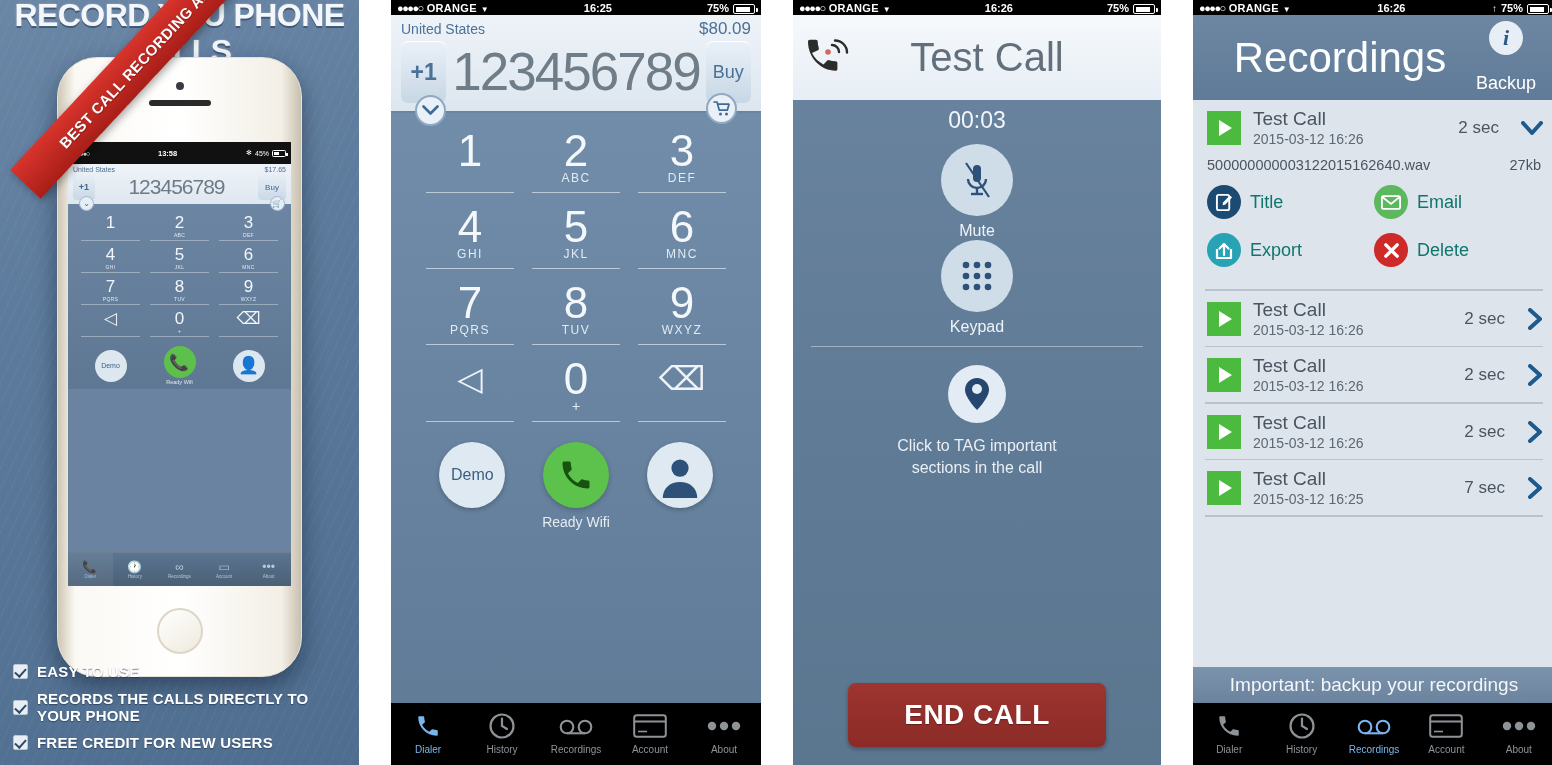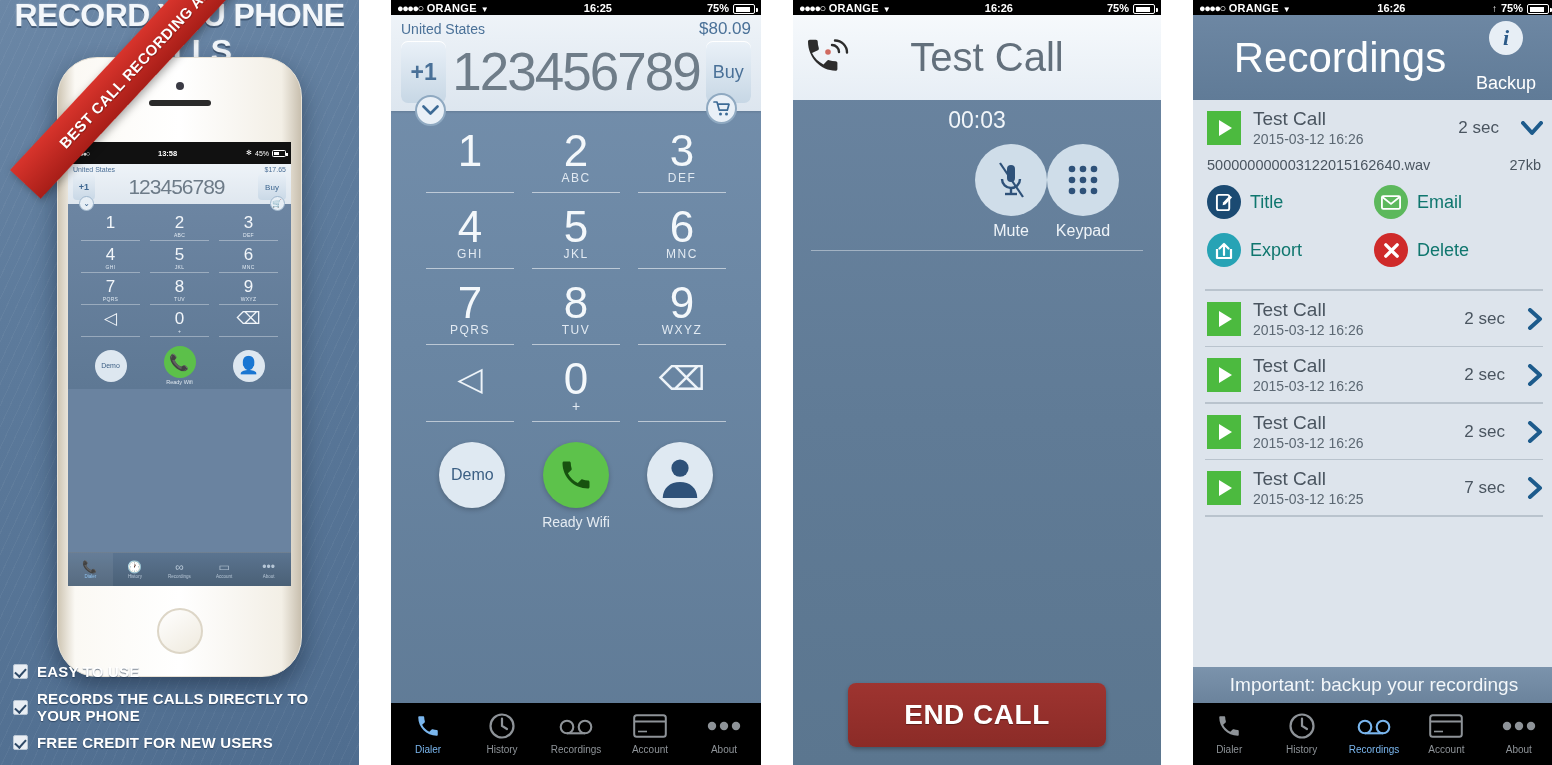--- a/index.html
+++ b/index.html
@@ -182,22 +182,22 @@
   .act-label { font-size:14px; color:#e4ebf2; margin-top:6px; }
 
   
   #panel-call { width: 368px; background:linear-gradient(180deg,#6b85a1 0%,#607b96 55%,#5b768f 100%); }
   .call-head { background:linear-gradient(180deg,#f6f9fc 0%,#e7eef5 100%); height:85px;
     display:flex; align-items:center; padding:0 12px; position:relative; }
   .call-icon { font-size:40px; color:#2c2c2c; line-height:40px; }
   .call-title { flex:1; text-align:center; font-size:40px; color:#63707c; font-weight:normal;
     margin-left:-28px; }
   .call-timer { text-align:center; font-size:23px; color:#f2f6fa; padding:7px 0 10px; }
-  .call-ctrls { display:flex; justify-content:flex-end; padding:0 24px 10px;
-    border-bottom:1.5px solid rgba(255,255,255,.4); margin:0 18px; }
+  .call-ctrls { display:flex; justify-content:flex-start; padding:0 24px 10px;
+    border-bottom:1.5px solid rgba(255,255,255,.4); margin:0 18px;flex-direction:column; }
   .cc { display:flex; flex-direction:column; align-items:center; gap:6px; }
   .cc-circ { width:72px; height:72px; border-radius:50%; display:flex; align-items:center; justify-content:center; }
   .cc-off { background:#cfdde9; color:#2e5179; }
   .cc-on  { background:#1f4a7d; color:#ffffff; }
   .cc-label { font-size:16px; color:#eef3f8; }
   .tag-wrap { display:flex; flex-direction:column; align-items:center; margin-top:18px; }
   .tag-circ { width:58px; height:58px; border-radius:50%; background:#e3ecf4;
     display:flex; align-items:center; justify-content:center; color:#24466f; }
   .tag-text { margin-top:12px; text-align:center; font-size:16px; color:#e9eff5; line-height:22px; }
   .endcall { position:absolute; left:55px; right:55px; bottom:18px; height:64px; border-radius:8px;
@@ -621,20 +621,32 @@
               <circle cx="28" cy="17" r="3.3" fill="#2e5179"></circle>
             <circle cx="6" cy="28" r="3.3" fill="#2e5179"></circle>
               <circle cx="17" cy="28" r="3.3" fill="#2e5179"></circle>
               <circle cx="28" cy="28" r="3.3" fill="#2e5179"></circle>
           </svg>
         </div>
         <div class="cc-label">Keypad</div>
       </div>
     </div>
 
+    <div class="tag-wrap">
+      <div class="tag-circ">
+        <svg width="26" height="34" viewBox="0 0 26 34">
+          <path d="M13 1 C6.4 1 1 6.3 1 12.8 C1 21 13 33 13 33 C13 33 25 21 25 12.8 C25 6.3 19.6 1 13 1 Z" fill="#24466f"></path>
+          <circle cx="13" cy="12" r="5" fill="#e3ecf4"></circle>
+        </svg>
+      </div>
+      <div class="tag-text">
+        <span>Click to TAG important</span><br>
+        <span>sections in the call</span>
+      </div>
+    </div>
 
     <div class="endcall">END CALL</div>
   </div>
 
   <div class="gap"></div>
 
   <div class="panel" id="panel-rec">
     <div class="statusbar">
       <span class="sb-dots">●●●●○</span>
       <span class="sb-carrier">ORANGE</span>

